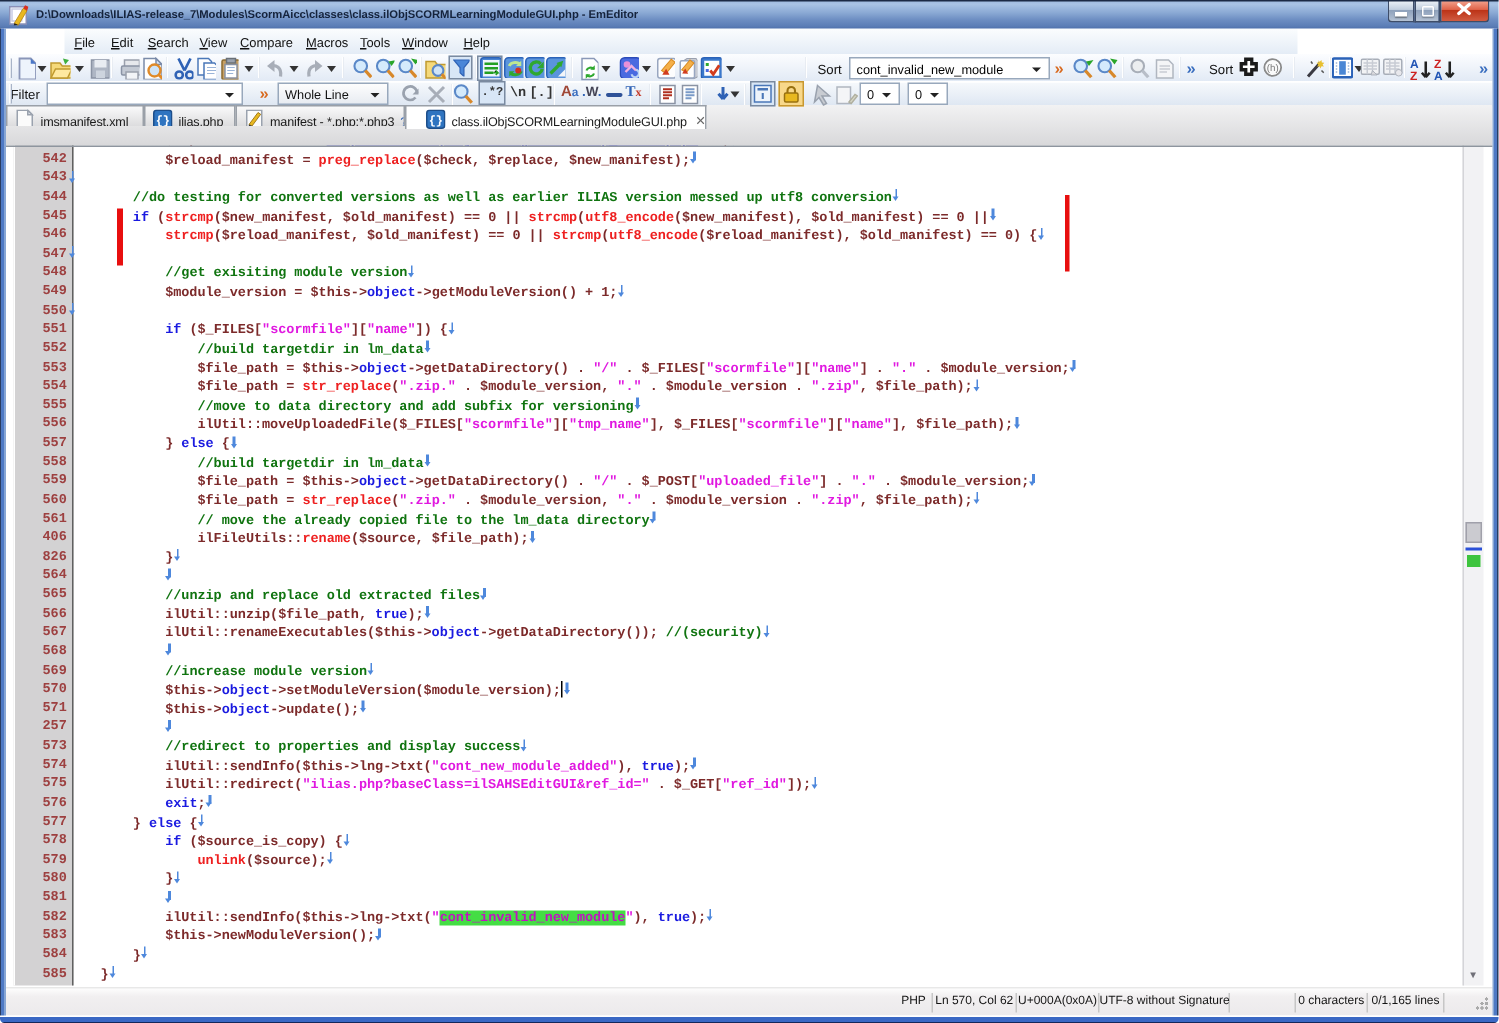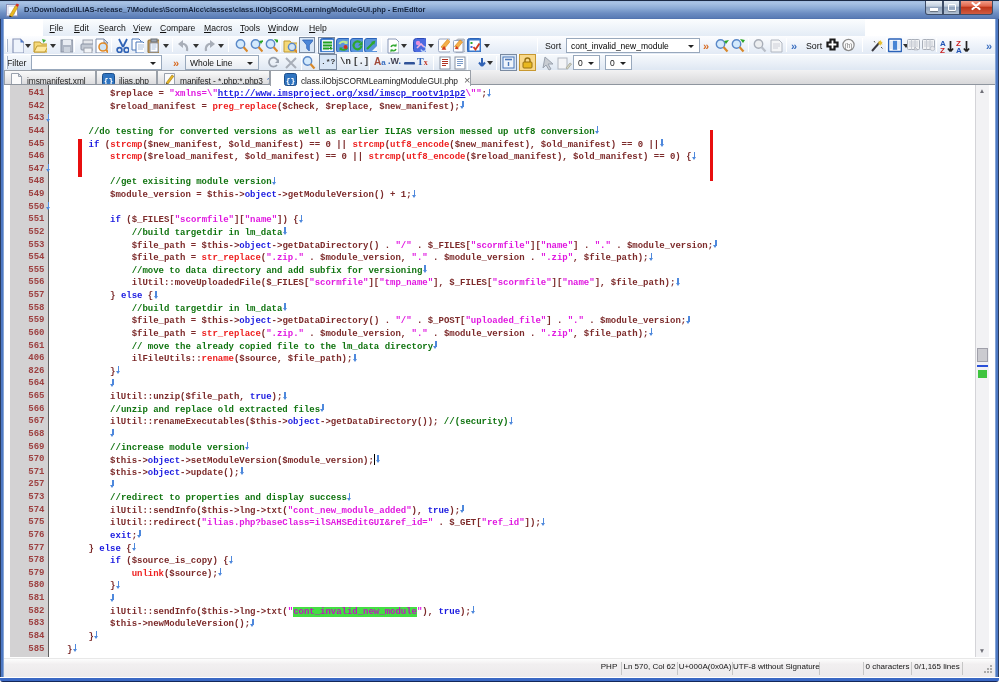--- a/index.html
+++ b/index.html
@@ -21,21 +21,21 @@
 #tb2 { position:absolute; left:4px; top:54px; width:991px; height:17px;
   background:linear-gradient(#f6f9fc, #dde6f2); border-top:1px solid #fff; }
 #tbs { position:absolute; left:0; top:0; width:991px; height:71px; z-index:6; }
 .lbl { position:absolute; font-size:8.8px; color:#111; }
 .chev { position:absolute; font-size:11px; font-weight:bold; }
 .combo { position:absolute; background:#fff; border:1px solid #98a8bc; }
 .combo .ct { position:absolute; left:4px; top:2px; font-size:8.5px; color:#000; white-space:nowrap; }
 .combo .cb { position:absolute; right:1px; top:1px; bottom:1px; width:13px; }
 .combo .cb::after { content:""; position:absolute; left:3px; top:5px; border:3.2px solid transparent; border-top:3.8px solid #222; }
 .press { position:absolute; background:#d8e6f6; border:1px solid #7a8aa0; }
-#tabbar { position:absolute; left:4px; top:69.5px; width:991px; height:15px;
+#tabbar { position:absolute; left:4px; top:69.5px; width:991px; height:28px;
   background:linear-gradient(#f2f2f3, #d8d8da); border-bottom:1px solid #8e959e; z-index:4; }
 .tab { position:absolute; top:0.5px; height:14px; background:linear-gradient(#fafafa,#dcdcde);
   border:1px solid #9aa0a8; border-bottom:none; font-size:8.4px; letter-spacing:-0.1px; color:#1a1a1a; white-space:nowrap;
   padding:1.5px 0 0 5px; overflow:hidden; }
 .tab span { margin-left:4px; }
 .tab.active { background:#fff; height:15.5px; z-index:6; }
 .tab .x { color:#666; font-size:11px; margin-left:6px; }
 #editor { position:absolute; left:4px; top:85px; width:991px; height:572.5px; background:#fff; }
 #gutter { position:absolute; left:4.5px; top:0; width:40.5px; height:572px;
   background:#d3d2d3; border-left:1px solid #fff; border-right:1.5px solid #606060; }
@@ -498,22 +498,22 @@
 <div class="cl">                <span class="c">//move to data directory and add subfix for versioning</span><span class="a"></span></div>
 <div class="cl">                ilUtil::moveUploadedFile($_FILES[<span class="s">"scormfile"</span>][<span class="s">"tmp_name"</span>], $_FILES[<span class="s">"scormfile"</span>][<span class="s">"name"</span>], $file_path);<span class="a"></span></div>
 <div class="cl">            } <span class="k">else</span> {<span class="a"></span></div>
 <div class="cl">                <span class="c">//build targetdir in lm_data</span><span class="a"></span></div>
 <div class="cl">                $file_path = $this-&gt;<span class="k">object</span>-&gt;getDataDirectory() . <span class="s">"/"</span> . $_POST[<span class="s">"uploaded_file"</span>] . <span class="s">"."</span> . $module_version;<span class="a"></span></div>
 <div class="cl">                $file_path = <span class="f">str_replace</span>(<span class="s">".zip."</span> . $module_version, <span class="s">"."</span> . $module_version . <span class="s">".zip"</span>, $file_path);<span class="a"></span></div>
 <div class="cl">                <span class="c">// move the already copied file to the lm_data directory</span><span class="a"></span></div>
 <div class="cl">                ilFileUtils::<span class="f">rename</span>($source, $file_path);<span class="a"></span></div>
 <div class="cl">            }<span class="a"></span></div>
 <div class="cl">            <span class="a"></span></div>
+<div class="cl">            <span class="c">//unzip and replace old extracted files</span><span class="a"></span></div>
 <div class="cl">            ilUtil::unzip($file_path, <span class="k">true</span>);<span class="a"></span></div>
-<div class="cl">            <span class="c">//unzip and replace old extracted files</span><span class="a"></span></div>
 <div class="cl">            ilUtil::renameExecutables($this-&gt;<span class="k">object</span>-&gt;getDataDirectory()); <span class="c">//(security)</span><span class="a"></span></div>
 <div class="cl">            <span class="a"></span></div>
 <div class="cl">            <span class="c">//increase module version</span><span class="a"></span></div>
 <div class="cl">            $this-&gt;<span class="k">object</span>-&gt;setModuleVersion($module_version);<span class="cur"></span><span class="a"></span></div>
 <div class="cl">            $this-&gt;<span class="k">object</span>-&gt;update();<span class="a"></span></div>
 <div class="cl">            <span class="a"></span></div>
 <div class="cl">            <span class="c">//redirect to properties and display success</span><span class="a"></span></div>
 <div class="cl">            ilUtil::sendInfo($this-&gt;lng-&gt;txt(<span class="s">"cont_new_module_added"</span>), <span class="k">true</span>);<span class="a"></span></div>
 <div class="cl">            ilUtil::redirect(<span class="s">"ilias.php?baseClass=ilSAHSEditGUI&amp;ref_id="</span> . $_GET[<span class="s">"ref_id"</span>]);<span class="a"></span></div>
 <div class="cl">            <span class="k">exit</span>;<span class="a"></span></div>

